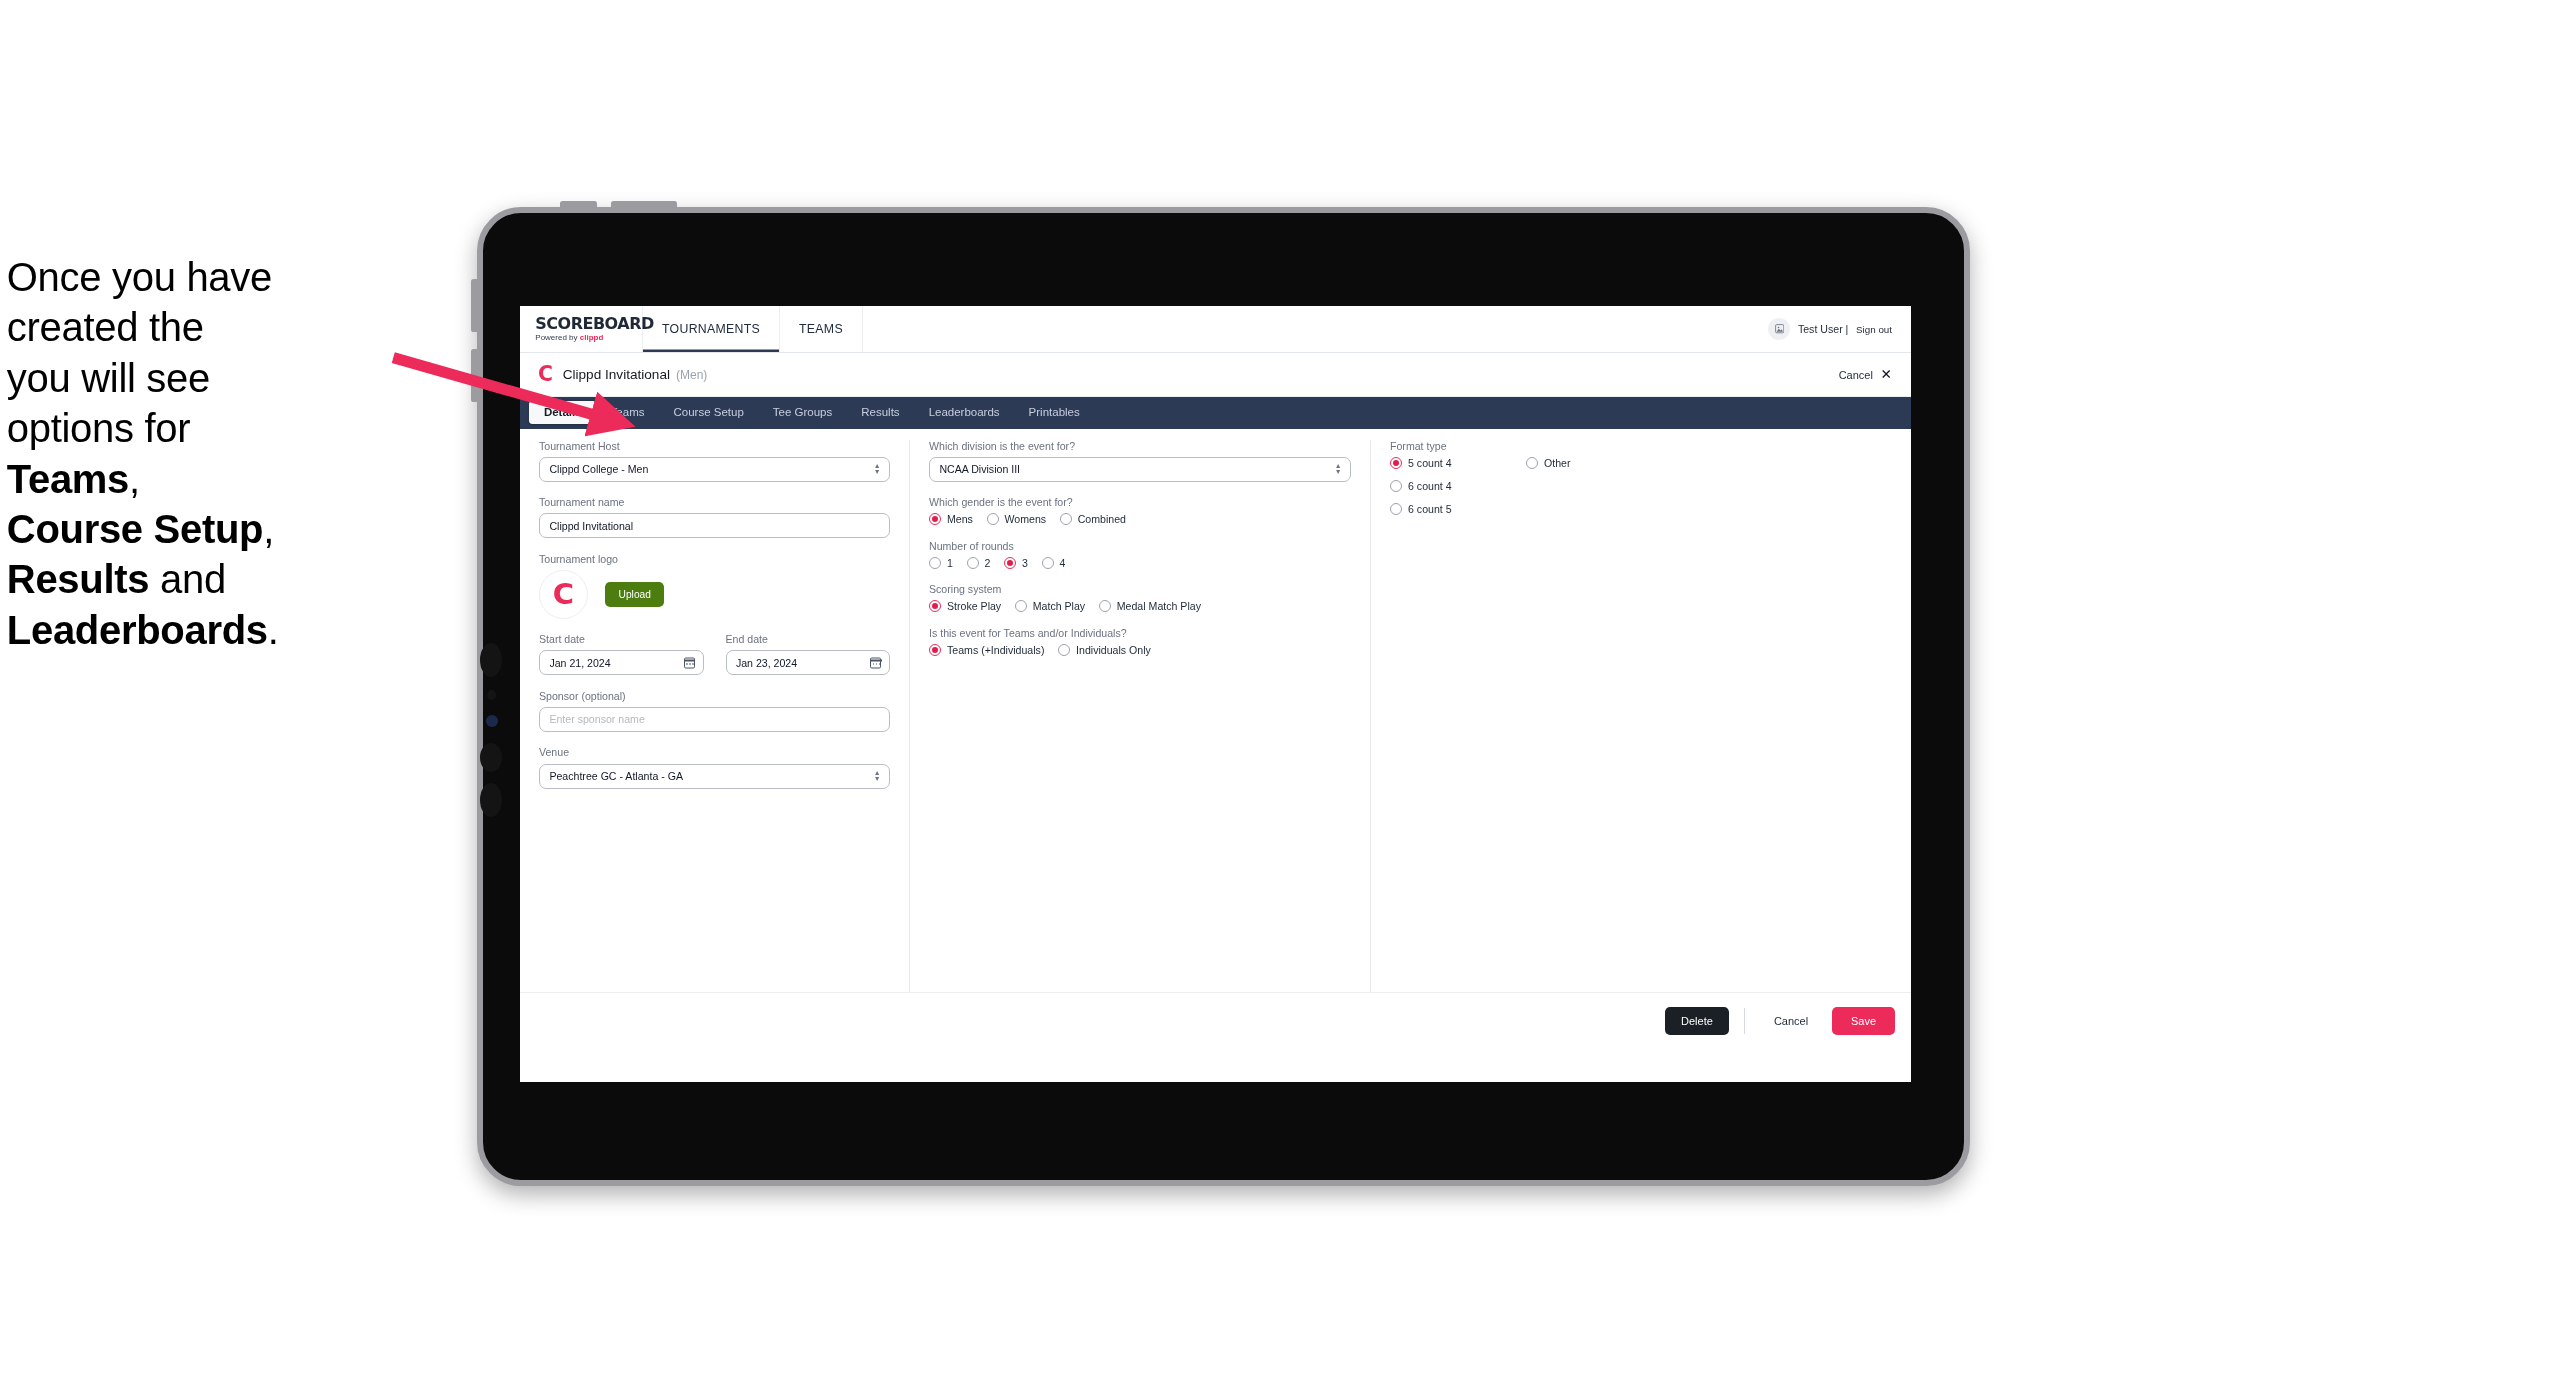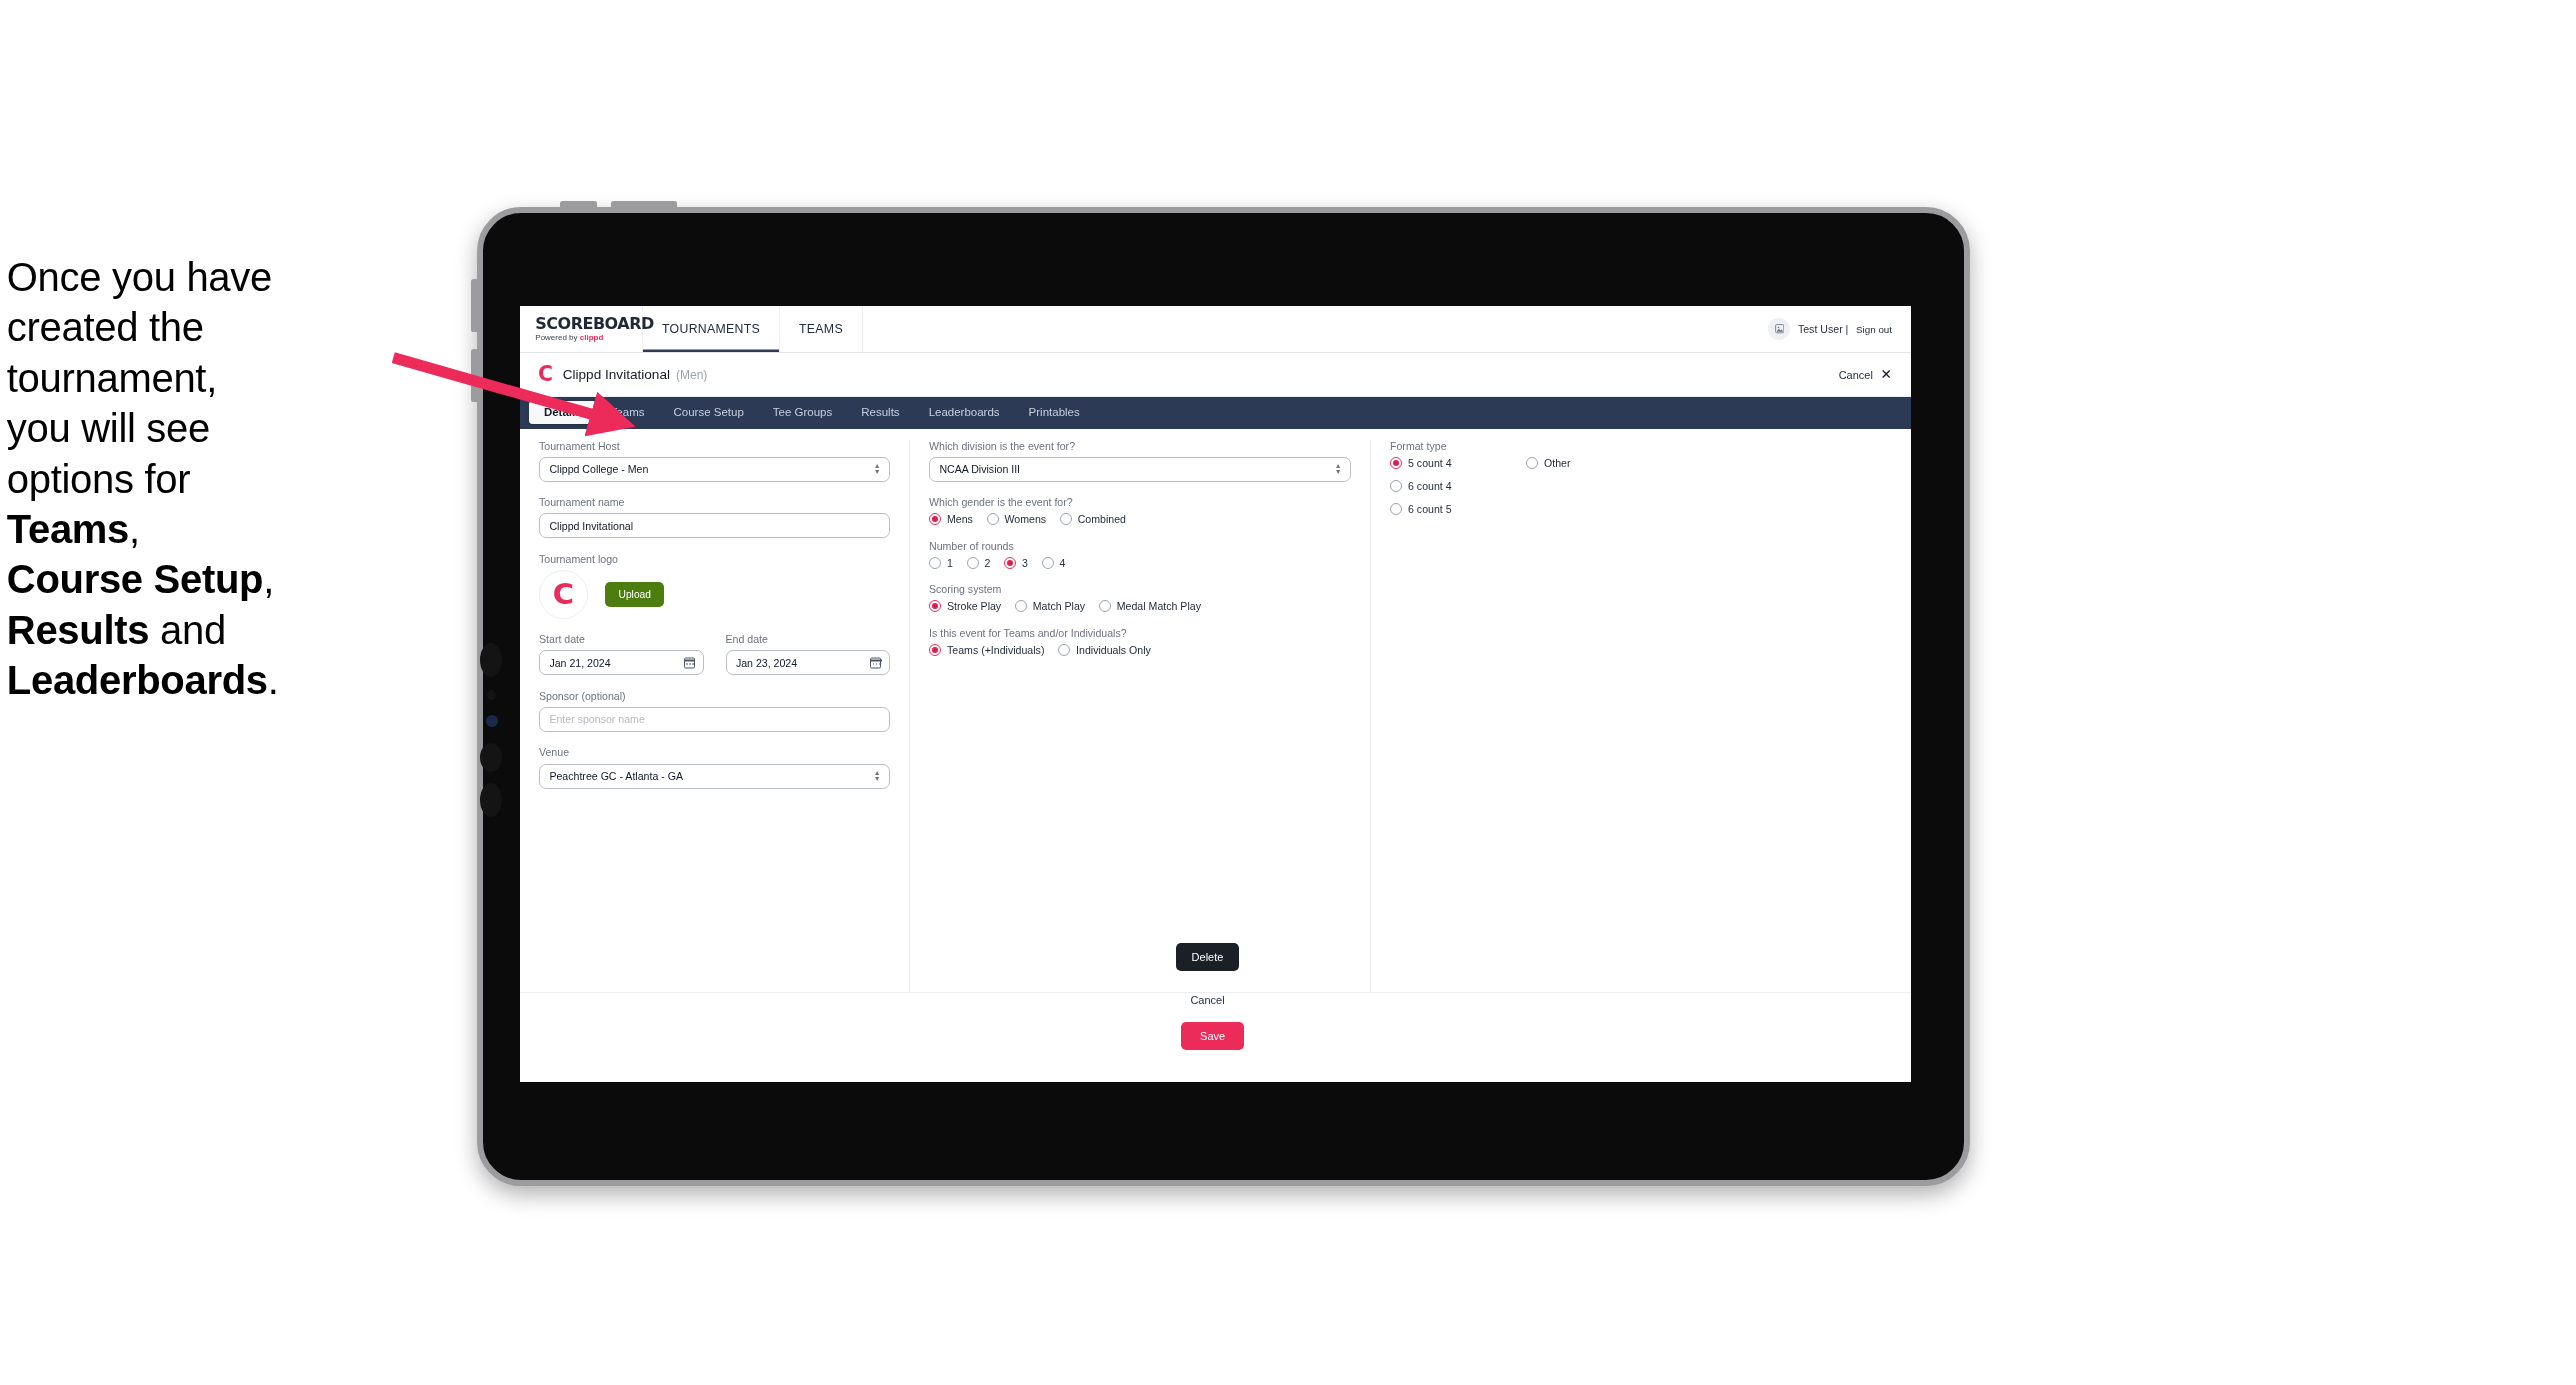--- a/index.html
+++ b/index.html
@@ -228,21 +228,21 @@
   .fmt-col-a { width: 136px; }
   .fmt-col-b { flex:1; }
   .fmt-item { margin-bottom: 11px; }
 
   
   .footer {
     height: 58px;
     background: #fff;
     border-top: 0.9px solid #eceef1;
     display:flex; align-items:center; justify-content:flex-end;
-    padding-right: 16px; gap: 8px; flex-direction: column;
+    padding-right: 16px; gap: 0;
   }
   .btn-delete {
     background:#1b1f26; color:#fff; font-size: 11px;
     padding: 7.7px 16px; border-radius: 5.1px; cursor:pointer;
   }
   .footer-div { width:0.9px; height:25.5px; background:#d6d9de; margin: 0 15.3px; }
   .btn-cancel {
     color:#1f2937; font-size: 11px; padding: 7.7px 13.6px; cursor:pointer;
   }
   .btn-save {
@@ -251,21 +251,20 @@
   }
 </style>
 </head>
 <body>
 
 <div id="stage">
 
   <div class="annotation">
     <div>Once you have</div>
     <div>created the</div>
-    <div>tournament,</div>
     <div>you will see</div>
     <div>options for</div>
     <div><span class="b">Teams</span><span>,</span></div>
     <div><span class="b">Course Setup</span><span>,</span></div>
     <div><span class="b">Results</span><span> and</span></div>
     <div><span class="b">Leaderboards</span><span>.</span></div>
   </div>
 
   <div class="device">
     <div class="dev-btn btn-top1"></div>

